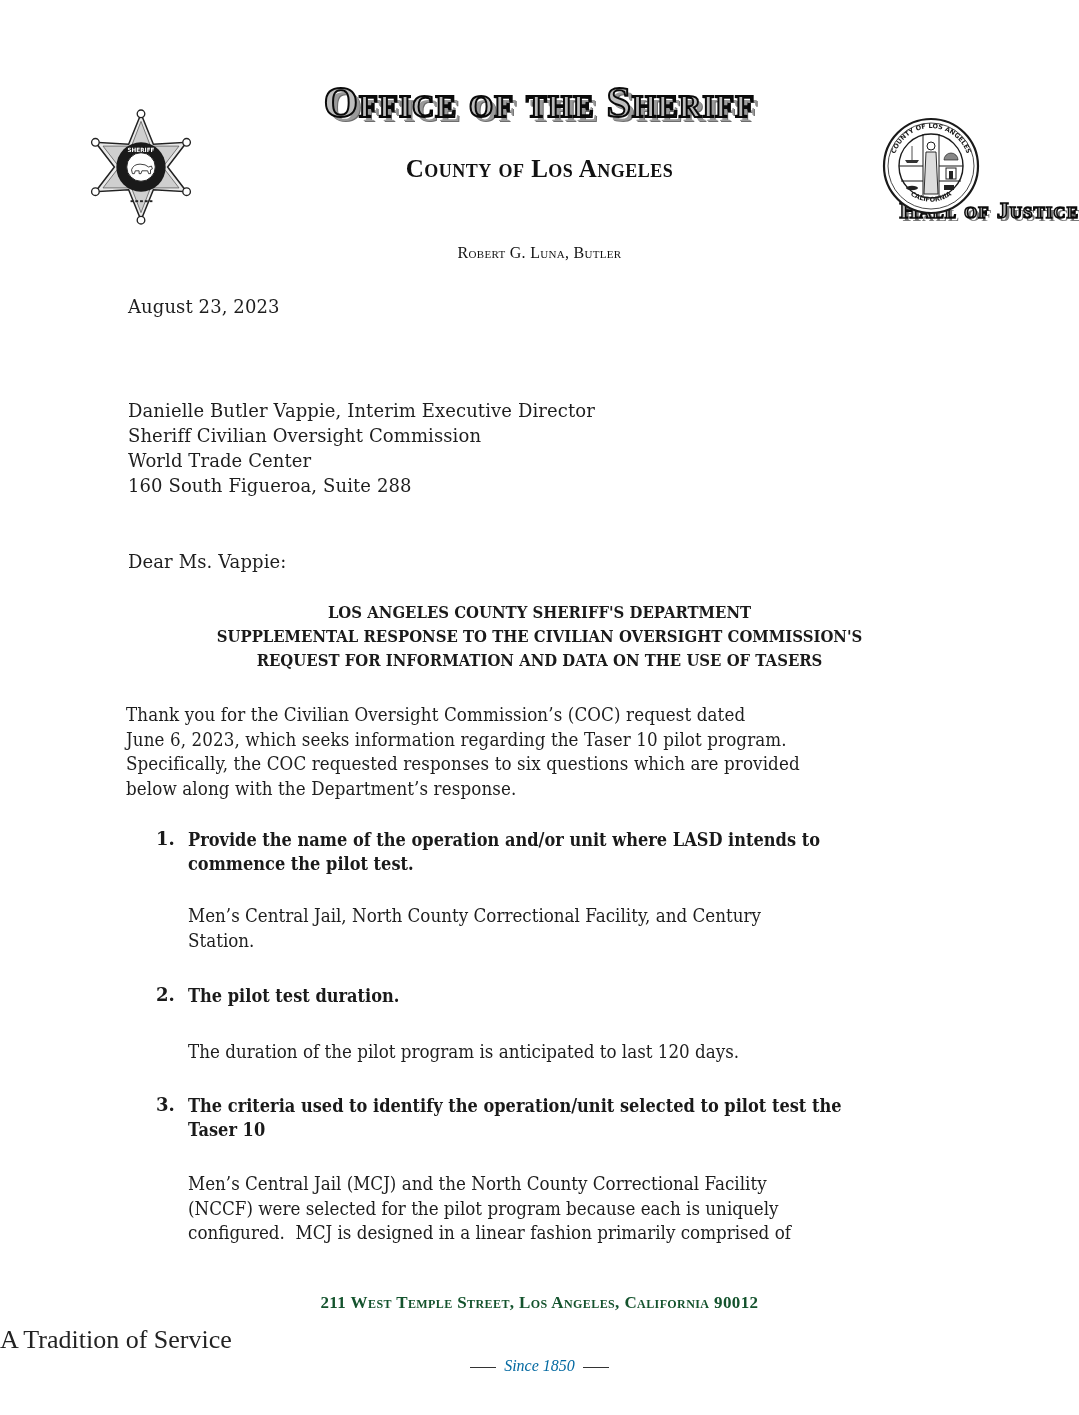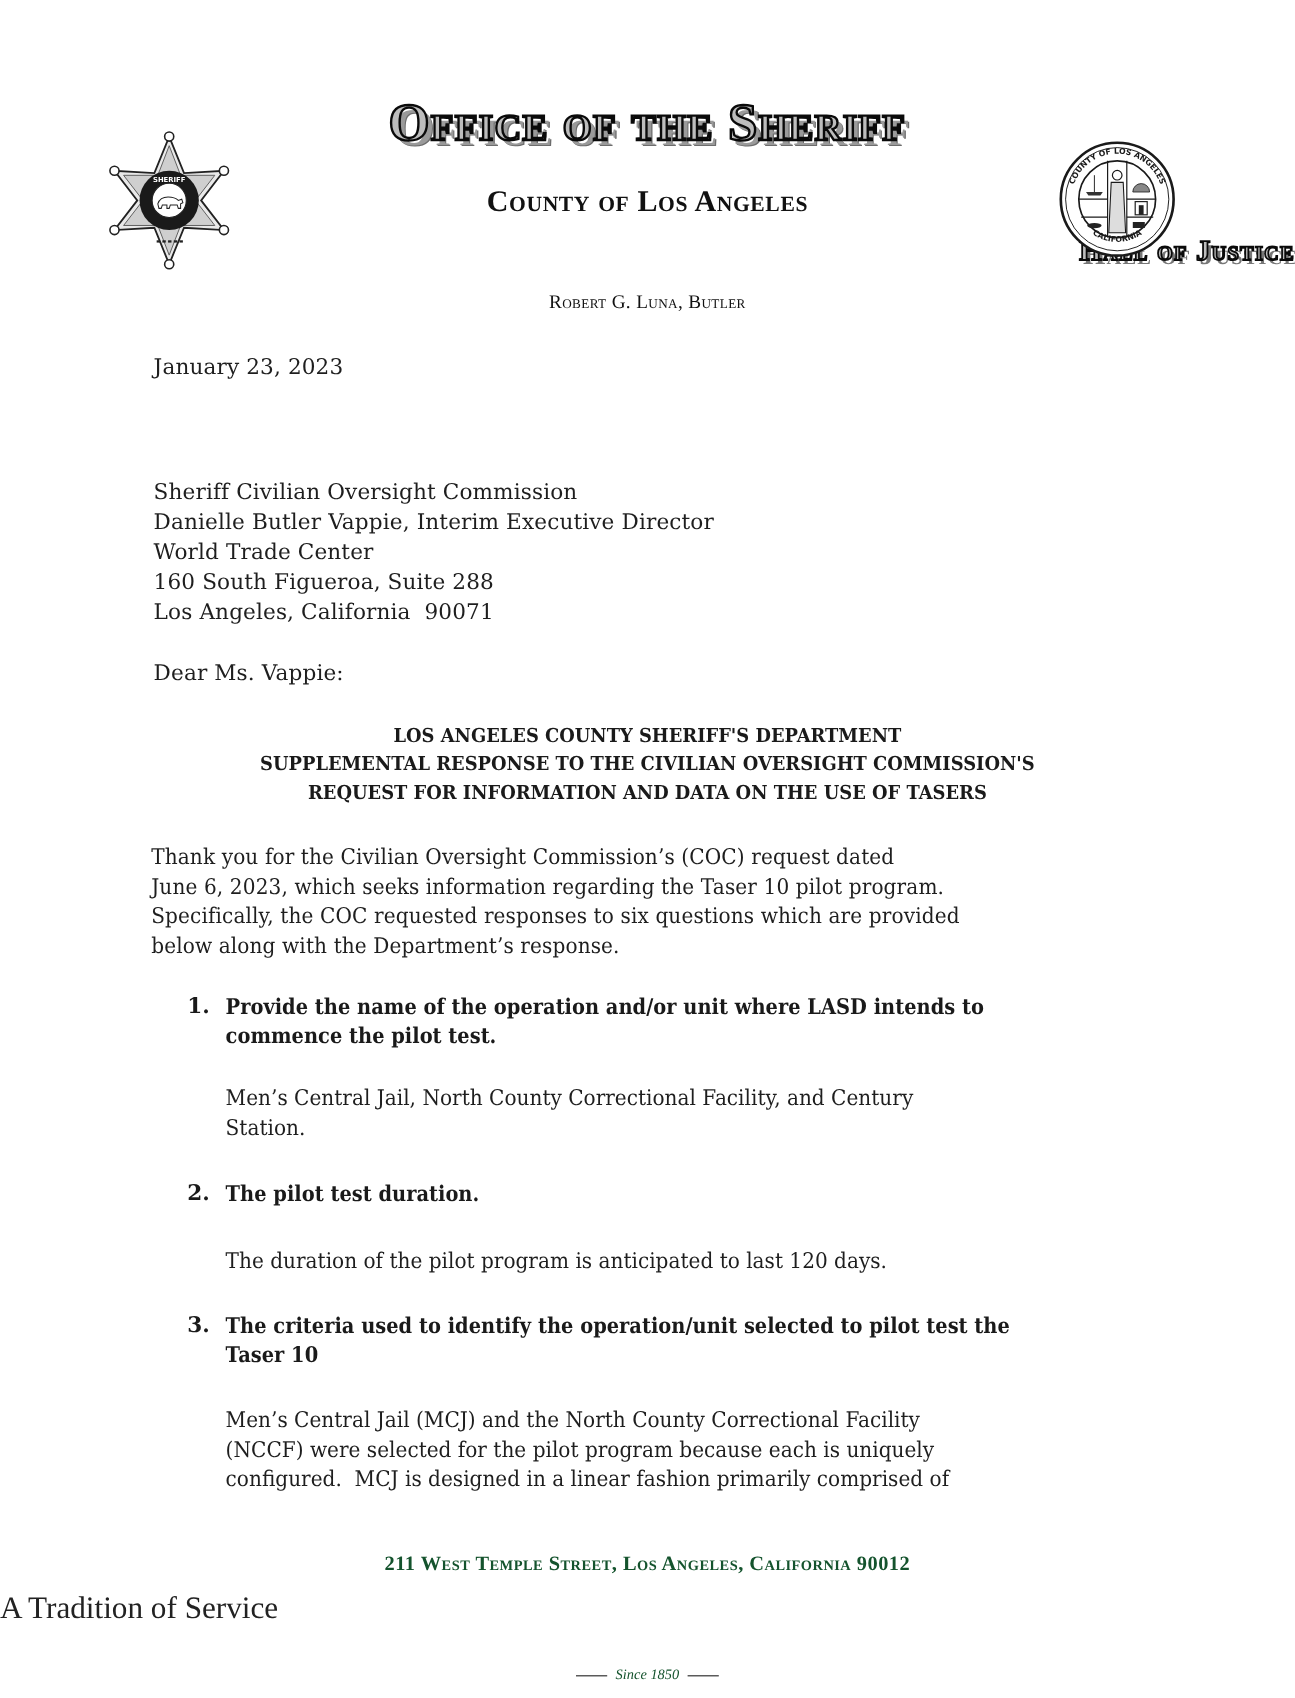--- a/index.html
+++ b/index.html
@@ -179,23 +179,22 @@
       font-size: 26px;
       color: #222;
     }
     .footer-since {
       position: absolute;
       left: 0; right: 0;
       top: 1357px;
       text-align: center;
       font-family: "Liberation Serif", serif;
       font-style: italic;
-      font-size: 12px;
-      color: #14532d;
-      margin-top: 31px;
+      font-size: 16px;
+      color: #0369a1;
     }
     .footer-since .dash {
       display: inline-block;
       width: 26px;
       height: 1px;
       background: #333;
       vertical-align: middle;
       margin: 0 4px;
     }
   </style>
@@ -265,28 +264,27 @@
     <rect x="68" y="69" width="10" height="5" fill="#222"></rect>
     <g font-family="DejaVu Sans, sans-serif" font-size="6.5" font-weight="bold" fill="#1a1a1a">
       <path id="sealTopArc" d="M17,50 A38,38 0 0 1 93,50" fill="none"></path>
       <text><textPath href="#sealTopArc" startOffset="50%" text-anchor="middle">COUNTY OF LOS ANGELES</textPath></text>
       <path id="sealBotArc" d="M20,58 A36,36 0 0 0 90,58" fill="none"></path>
       <text><textPath href="#sealBotArc" startOffset="50%" text-anchor="middle">CALIFORNIA</textPath></text>
     </g>
   </svg>
 </div>
 
-<div class="abs typewriter date">January 23, 2023</div>
+<div class="abs typewriter date">August 23, 2023</div>
 
 <div class="abs typewriter address">
+  <div>Danielle Butler Vappie, Interim Executive Director</div>
   <div>Sheriff Civilian Oversight Commission</div>
-  <div>Danielle Butler Vappie, Interim Executive Director</div>
   <div>World Trade Center</div>
   <div>160 South Figueroa, Suite 288</div>
-  <div style="white-space:pre;">Los Angeles, California  90071</div>
 </div>
 
 <div class="abs typewriter salutation">Dear Ms. Vappie:</div>
 
 <div class="subject">
   <div>LOS ANGELES COUNTY SHERIFF'S DEPARTMENT</div>
   <div>SUPPLEMENTAL RESPONSE TO THE CIVILIAN OVERSIGHT COMMISSION'S</div>
   <div>REQUEST FOR INFORMATION AND DATA ON THE USE OF TASERS</div>
 </div>
 

